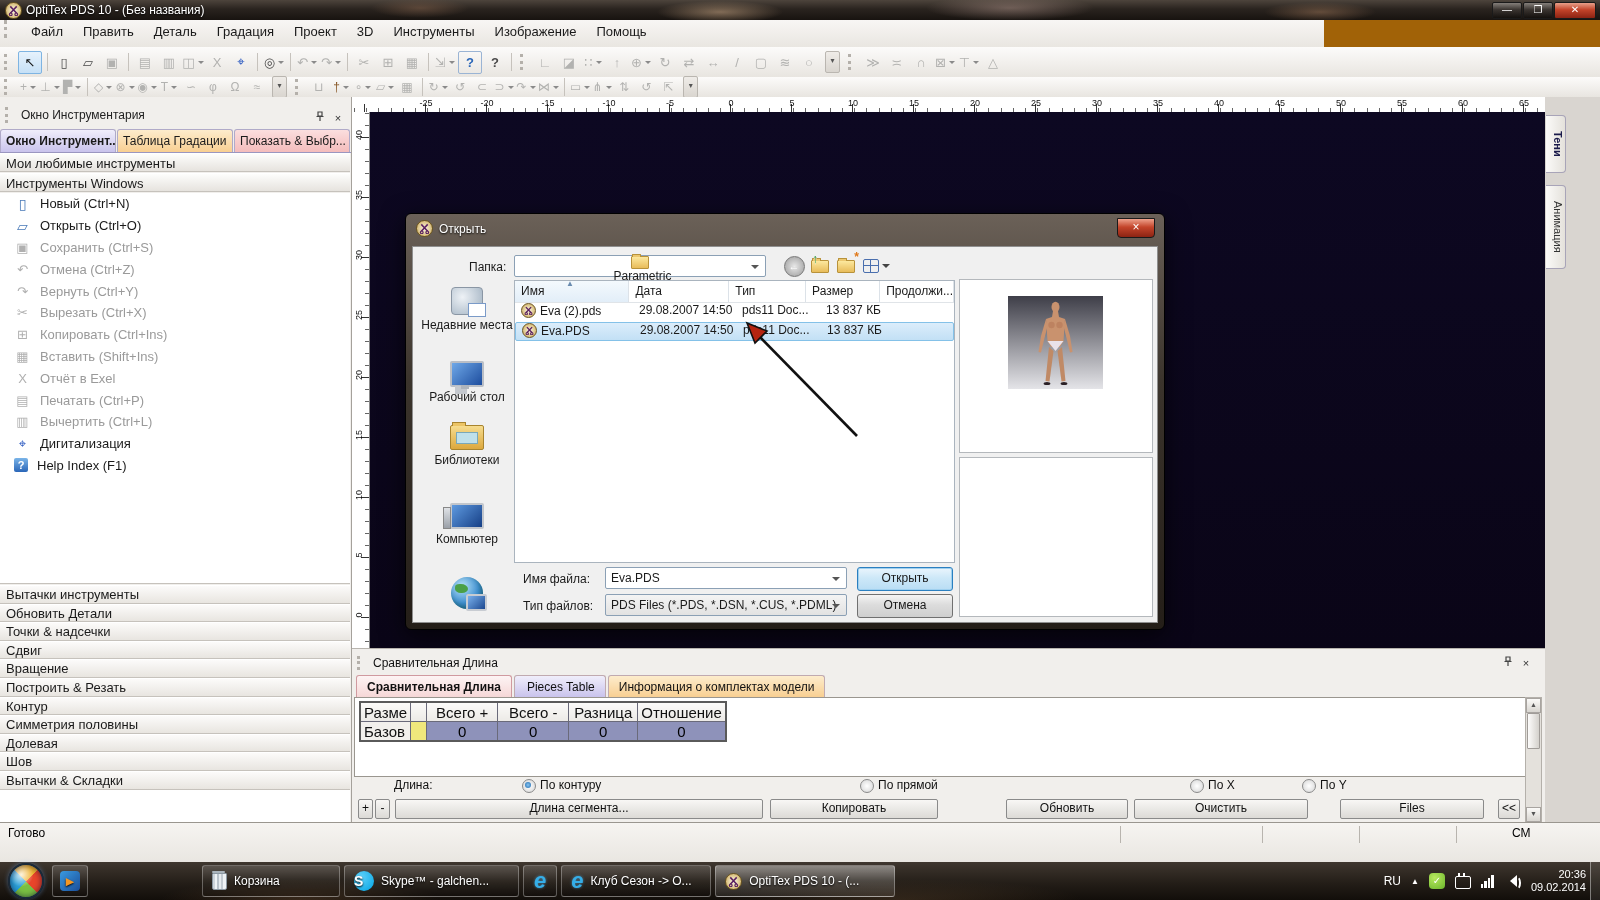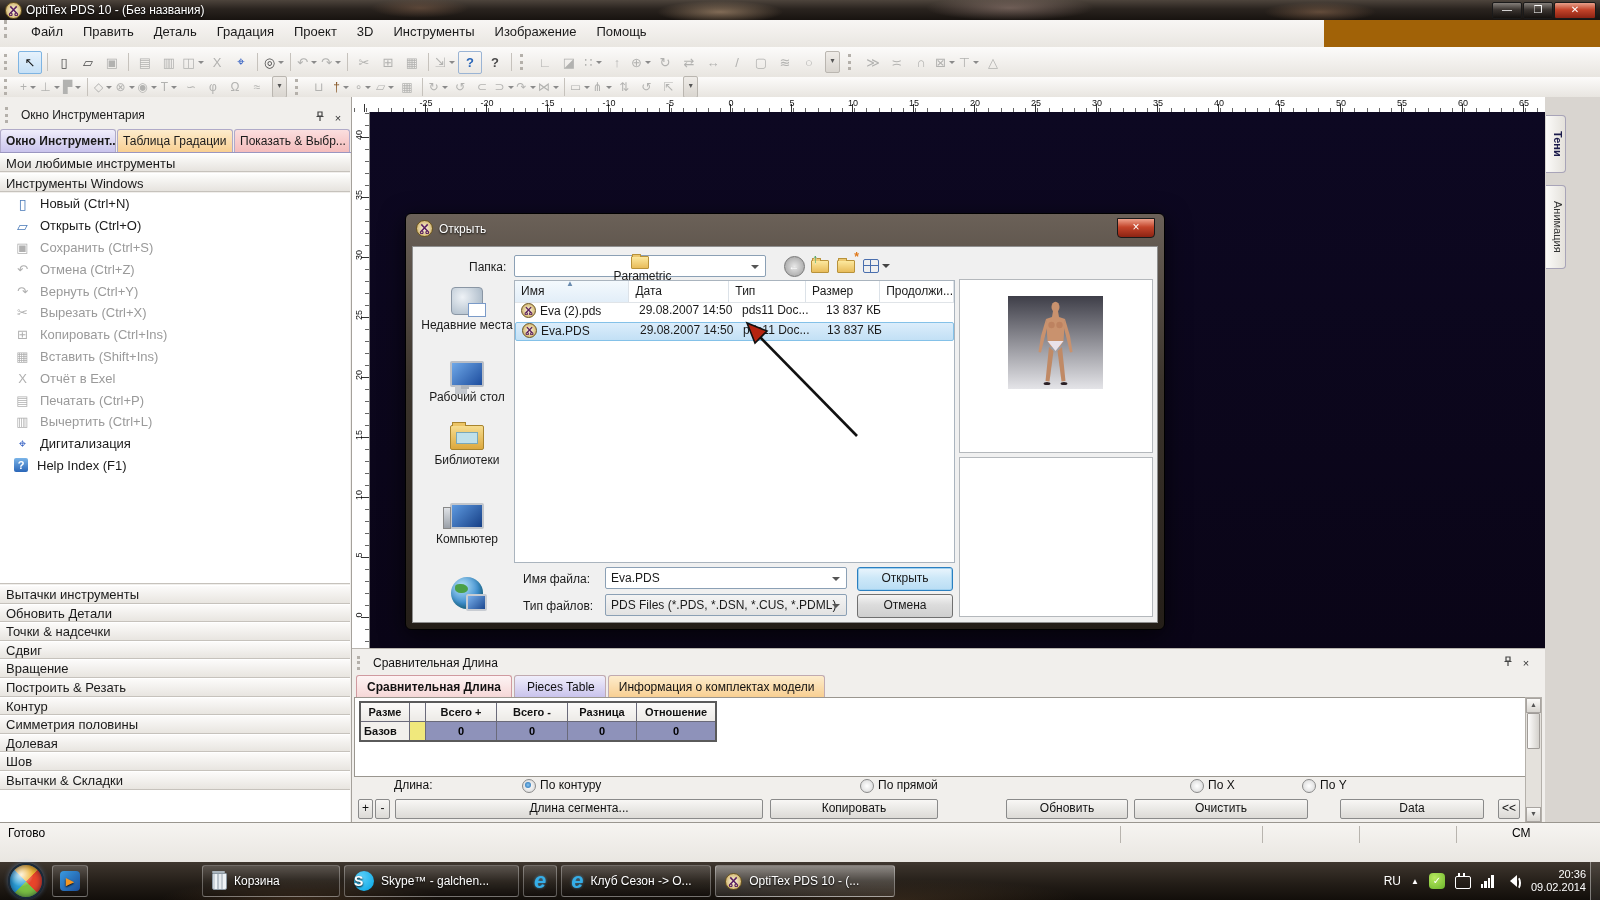--- a/index.html
+++ b/index.html
@@ -173,21 +173,21 @@
   #annarrow{left:700px;top:300px;width:200px;height:160px;pointer-events:none;}
 
   
   #bottompanel{left:352px;top:648px;width:1193px;height:174px;background:#f1efec;border-top:1px solid #b8b4ae;font-size:12px;color:#111;}
   .bp-head{position:absolute;left:0;top:3px;width:100%;height:21px;display:flex;align-items:center;}
   .bp-head .grip{width:5px;height:14px;margin:0 8px 0 5px;border-left:3px dotted #b4b0aa;}
   .bp-tabs{position:absolute;left:4px;top:26px;height:22px;display:flex;}
   .bp-tab{border:1px solid #c0aab0;border-bottom:none;border-radius:3px 3px 0 0;margin-right:2px;font-size:12px;padding:4px 10px 0 10px;}
   .bp-tab.pinkact{background:linear-gradient(#fdf4f4,#f6d7d7);font-weight:bold;border-color:#d09aa0;}
   .bp-content{position:absolute;left:2px;top:48px;width:1170px;height:78px;background:#fff;border:1px solid #9a968f;}
-  #lentable{position:absolute;left:4px;top:3px;border:2px solid #5a5a5a;border-collapse:collapse;font-size:11px;font-weight:bold;}
+  #lentable{position:absolute;left:4px;top:3px;border:2px solid #5a5a5a;border-collapse:collapse;font-size:15px;}
   #lentable td{border:1px solid #6a6a7a;height:18px;padding:0 3px;text-align:center;}
   #lentable .hc{background:linear-gradient(#fbfaf8,#eceae6);}
   #lentable .vc{background:#8e92ba;color:#000;}
   #lentable .namec{background:#f2f0ec;text-align:left;}
   #lentable .ylc{background:#f0e87c;}
   .cw-name{width:42px;}.cw-y{width:9px;}.cw-v1{width:64px;}.cw-v2{width:64px;}.cw-v3{width:62px;}.cw-v4{width:72px;}
   .bp-radio-row{position:absolute;left:0;top:128px;width:1170px;height:20px;}
   .rad{position:absolute;width:12px;height:12px;border-radius:50%;border:1px solid #8a8a8a;background:radial-gradient(#fff,#d4d4d4);}
   .rad.on::after{content:"";position:absolute;left:2px;top:2px;width:6px;height:6px;border-radius:50%;background:radial-gradient(#8ac4ee,#1a68b0);}
   .radlbl{position:absolute;top:1px;font-size:12px;}
@@ -683,21 +683,21 @@
       <span class="rad" style="left:950px;top:2px;"></span>
       <span class="radlbl" style="left:968px;">По Y</span>
     </div>
     <div class="bp-btn-row">
       <span class="bpbtn" style="left:6px;width:13px;">+</span>
       <span class="bpbtn" style="left:23px;width:13px;">-</span>
       <span class="bpbtn" style="left:43px;width:366px;">Длина сегмента...</span>
       <span class="bpbtn" style="left:418px;width:166px;">Копировать</span>
       <span class="bpbtn" style="left:654px;width:120px;">Обновить</span>
       <span class="bpbtn" style="left:782px;width:172px;">Очистить</span>
-      <span class="bpbtn" style="left:988px;width:142px;">Data</span>
+      <span class="bpbtn" style="left:988px;width:142px;">Files</span>
       <span class="bpbtn" style="left:1146px;width:20px;">&lt;&lt;</span>
     </div>
   </div>
 
   <div id="statusbar" class="abs">
     <span class="abs" style="left:8px;top:3px;">Готово</span>
     <span class="cell" style="left:1120px;width:140px;"></span>
     <span class="cell" style="left:1262px;width:95px;"></span>
     <span class="cell" style="left:1359px;width:95px;"></span>
     <span class="cell" style="left:1456px;width:130px;"></span>

